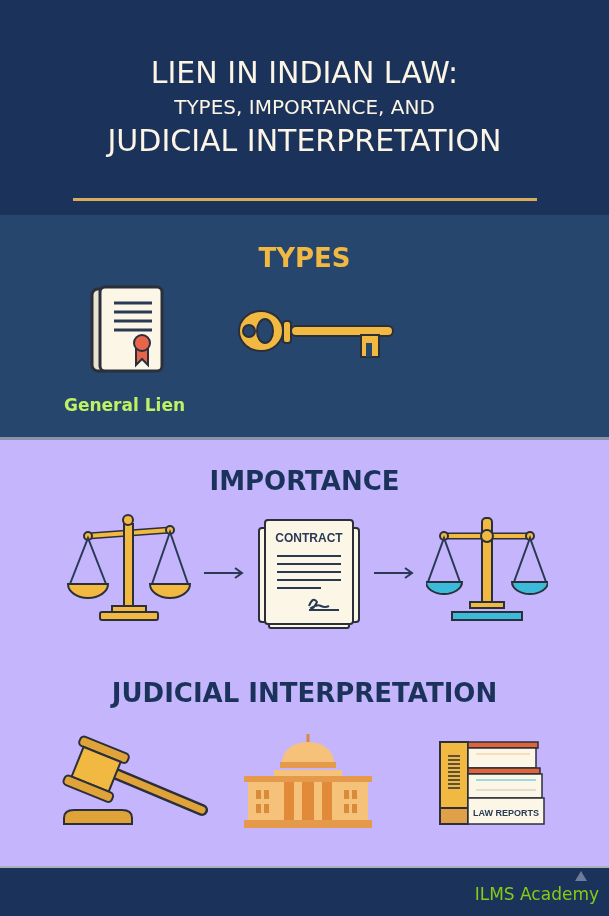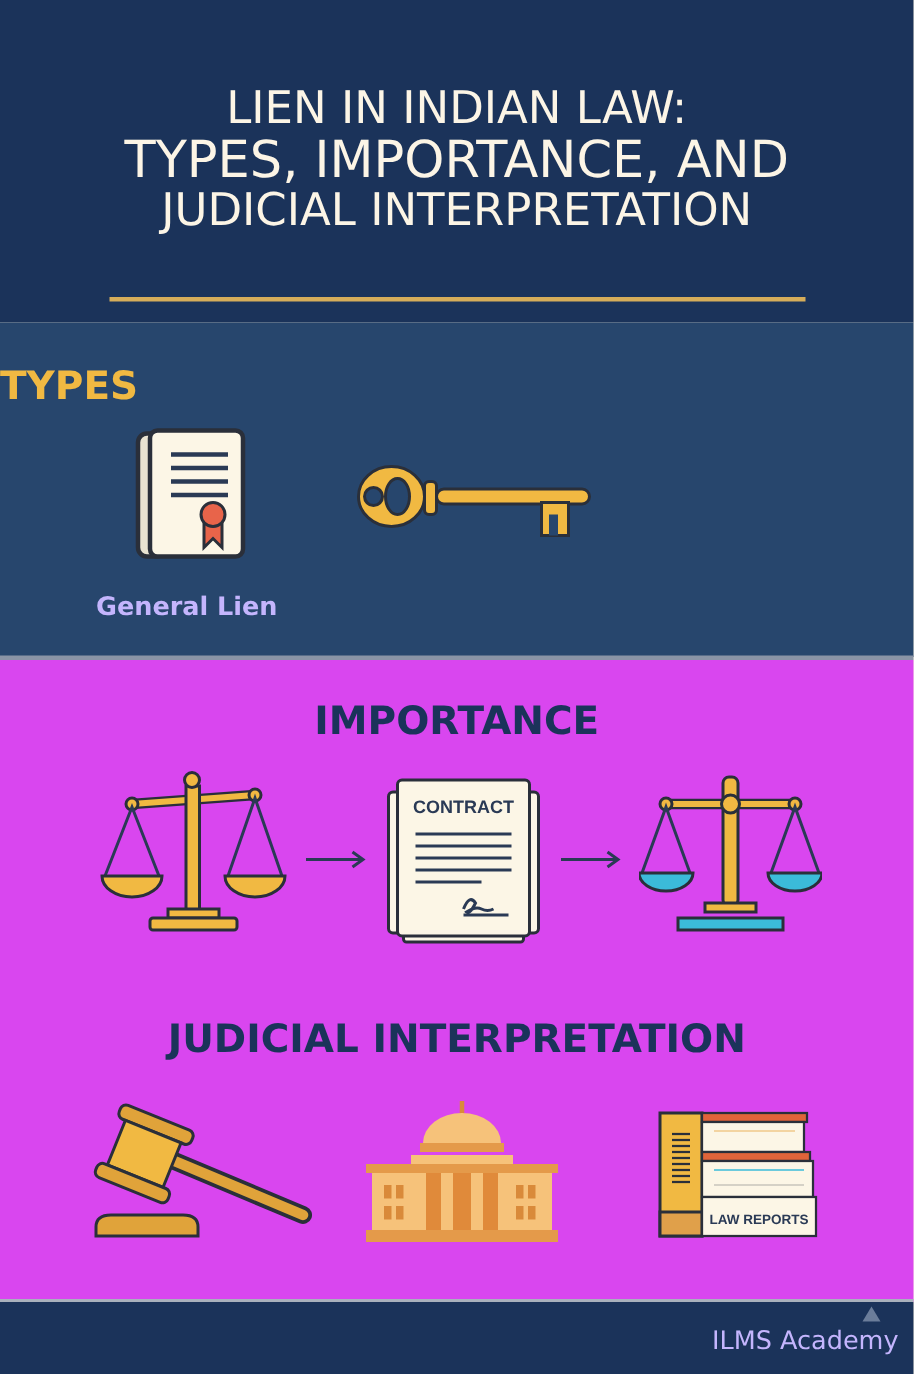--- a/index.html
+++ b/index.html
@@ -1,30 +1,30 @@
 <!DOCTYPE html>
 <html><head>
 <meta charset="utf-8">
 <style>
   html,body{margin:0;padding:0;}
   body{width:609px;height:916px;overflow:hidden;font-family:"DejaVu Sans","Liberation Sans",sans-serif;background:#fbf4e3;}
   .header{position:absolute;left:0;top:0;width:609px;height:215px;background:#1b335a;}
   .title{position:absolute;left:0;top:56px;width:609px;text-align:center;color:#fcf5e6;font-weight:normal;line-height:34px;}
   .title .l1{font-size:30px;display:block;}
-  .title .l2{font-size:34px;display:block;}
+  .title .l2{font-size:20px;display:block;}
   .title-rule{position:absolute;left:73px;top:198px;width:464px;height:3px;background:#d6ad5a;}
   .types{position:absolute;left:0;top:215px;width:609px;height:223px;background:#27466d;}
-  .types-head{position:absolute;left:0;top:28px;width:609px;text-align:left;color:#f1b942;font-weight:bold;font-size:26px;}
-  .types .label{position:absolute;color:#c4b5fd;font-size:17px;font-weight:bold;white-space:nowrap;}
+  .types-head{position:absolute;left:0;top:28px;width:609px;text-align:center;color:#f1b942;font-weight:bold;font-size:26px;}
+  .types .label{position:absolute;color:#bef264;font-size:17px;font-weight:bold;white-space:nowrap;}
   .divider{position:absolute;left:0;top:437px;width:609px;height:3px;background:#8a94a6;}
-  .cream{position:absolute;left:0;top:440px;width:609px;height:428px;background:#d946ef;}
+  .cream{position:absolute;left:0;top:440px;width:609px;height:428px;background:#c4b5fd;}
   .sec-head{position:absolute;left:0;width:609px;text-align:center;color:#1b335a;font-weight:bold;font-size:26px;}
   .footer{position:absolute;left:0;top:868px;width:609px;height:48px;background:#1b335a;}
   .footer-rule{position:absolute;left:0;top:866px;width:609px;height:2px;background:#a9b1bd;}
-  .brand{position:absolute;right:10px;top:16px;color:#c4b5fd;font-size:17px;}
+  .brand{position:absolute;right:10px;top:16px;color:#84cc16;font-size:17px;}
   .tri{position:absolute;right:22px;top:3px;width:0;height:0;border-left:6px solid transparent;border-right:6px solid transparent;border-bottom:10px solid #6b7d9a;}
   svg{position:absolute;}
 </style>
 </head>
 <body>
 
 <div class="header">
   <div class="title">
     <span class="l1">LIEN IN INDIAN LAW:</span>
     <span class="l2">TYPES, IMPORTANCE, AND</span>

